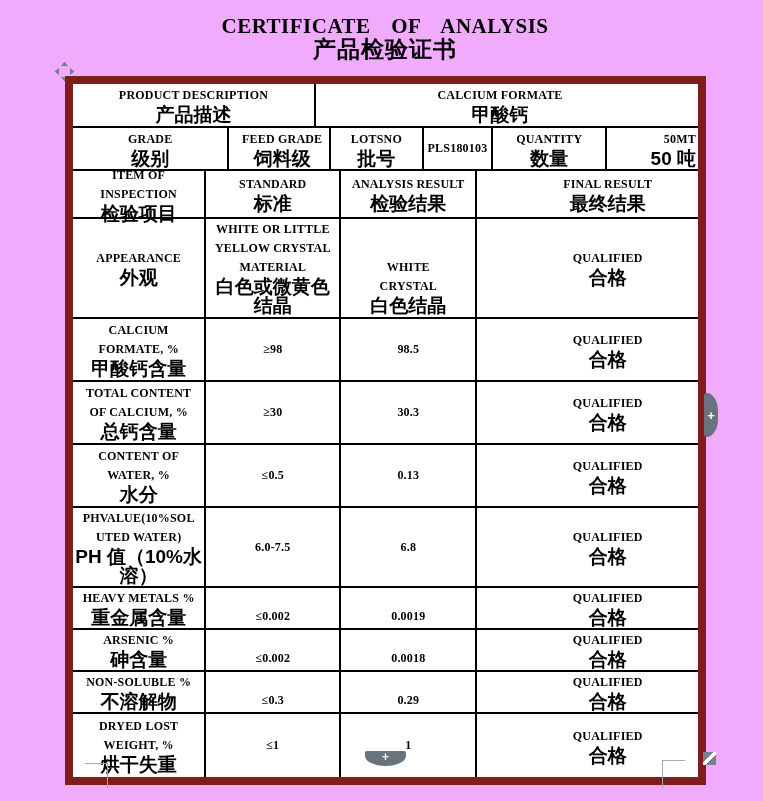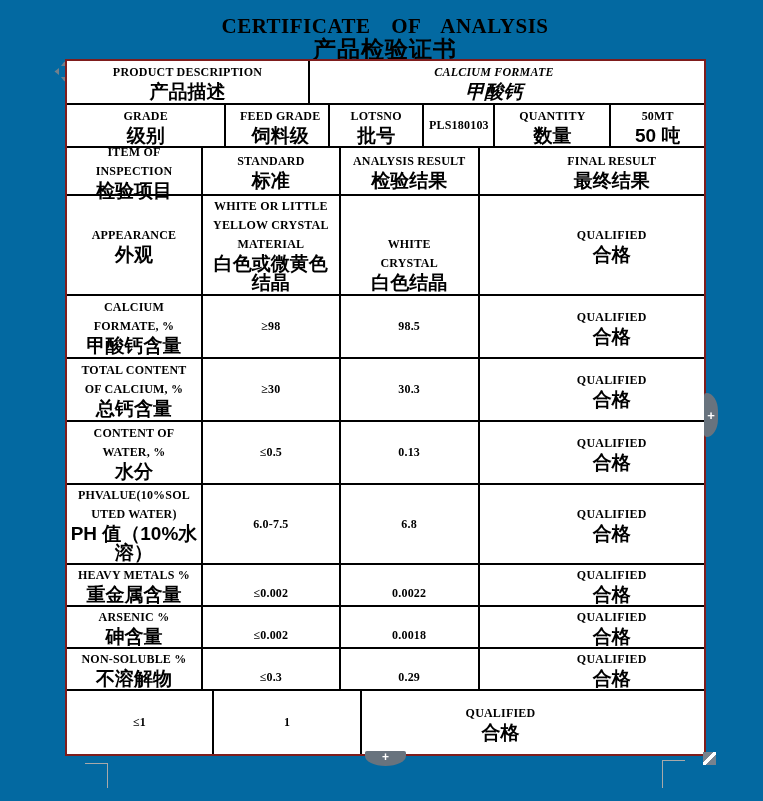--- a/index.html
+++ b/index.html
@@ -1,38 +1,38 @@
 <!DOCTYPE html>
 <html><head>
 <meta charset="utf-8">
 <style>
   * { margin:0; padding:0; box-sizing:border-box; }
   html,body { background:#ffffff; }
   .page {
     position:relative;
     width:763px; height:801px;
-    background:#0369a1;
+    background:#f0abfc;
     overflow:hidden;
     font-family:"Liberation Serif", serif;
     color:#000;
   }
   
   .title-block { position:absolute; left:65px; top:14px; width:640px; text-align:center; }
   .title-en {
     font-size:21px; font-weight:bold; letter-spacing:.5px; word-spacing:15px;
     font-family:"Liberation Serif", serif; line-height:25px;
   }
   .title-zh {
     font-size:23px; font-weight:bold; letter-spacing:1px;
     font-family:"Liberation Sans", sans-serif; line-height:21px;
   }
   
   .coa-table {
-    position:absolute; left:65px; top:59px; width:641px;
-    border:2px solid #7f1d1d;
+    position:absolute; left:65px; top:76px; width:641px;
+    border:8px solid #7f1d1d;
     background:#fff;
   }
   .row { display:flex; border-bottom:2px solid #000; }
   .rows .data-row:last-child, .row:last-child { border-bottom:none; }
   .cell {
     border-right:2px solid #000;
     display:flex; flex-direction:column; justify-content:center; align-items:center;
     text-align:center; padding:1px 2px;
   }
   .cell:last-child { border-right:none; }
@@ -41,23 +41,23 @@
     font-size:12px; line-height:19px; letter-spacing:.2px; white-space:pre-line;
   }
   .zh {
     display:block; font-family:"Liberation Sans", sans-serif; font-weight:bold;
     font-size:19px; line-height:19px;
   }
   
   .r1 { height:44px; }
   .r2 { height:43px; }
   .r3 { height:48px; }
-  .r1 .c1 { width:243px; } .r1 .c2 { width:368px;font-style:italic; }
+  .r1 .c1 { width:243px; } .r1 .c2 { width:368px; }
   .r2 .c1 { width:162px; } .r2 .c2 { width:99px;margin-left:6px; } .r2 .c3 { width:96px; }
-  .r2 .c4 { width:72px; }  .r2 .c5 { width:118px; } .r2 .c6 { width:94px; }
+  .r2 .c4 { width:72px; }  .r2 .c5 { width:118px; } .r2 .c6 { width:94px;align-items:flex-end; }
   .col-item { width:145px; } .col-std { width:147px; }
   .col-res { width:148px; }  .col-fin { width:197px;margin-left:40px; }
   
   .data-row { min-height:63px; }
   .rows .data-row:first-child { min-height:84px; }
   .data-row.short { min-height:42px; }
   .data-row.short .cell.val { justify-content:flex-end; padding-bottom:2px; }
   
   .move-handle { position:absolute; left:54px; top:61px; width:21px; height:21px; }
   .side-plus-handle {
@@ -271,21 +271,21 @@
     <div class="row data-row short">
       <div class="cell col-item">
         <span class="en">HEAVY METALS %</span>
         <span class="zh">重金属含量</span>
       </div>
       <div class="cell col-std val">
         <span class="en">≤0.002</span>
 
       </div>
       <div class="cell col-res val">
-        <span class="en">0.0022</span>
+        <span class="en">0.0019</span>
 
       </div>
       <div class="cell col-fin">
         <span class="en">QUALIFIED</span>
         <span class="zh">合格</span>
       </div>
     </div>
 
     <div class="row data-row short">
       <div class="cell col-item">
@@ -319,20 +319,25 @@
         <span class="en">0.29</span>
 
       </div>
       <div class="cell col-fin">
         <span class="en">QUALIFIED</span>
         <span class="zh">合格</span>
       </div>
     </div>
 
     <div class="row data-row">
+      <div class="cell col-item">
+        <span class="en">DRYED LOST
+WEIGHT, %</span>
+        <span class="zh">烘干失重</span>
+      </div>
       <div class="cell col-std val">
         <span class="en">≤1</span>
 
       </div>
       <div class="cell col-res val">
         <span class="en">1</span>
 
       </div>
       <div class="cell col-fin">
         <span class="en">QUALIFIED</span>

